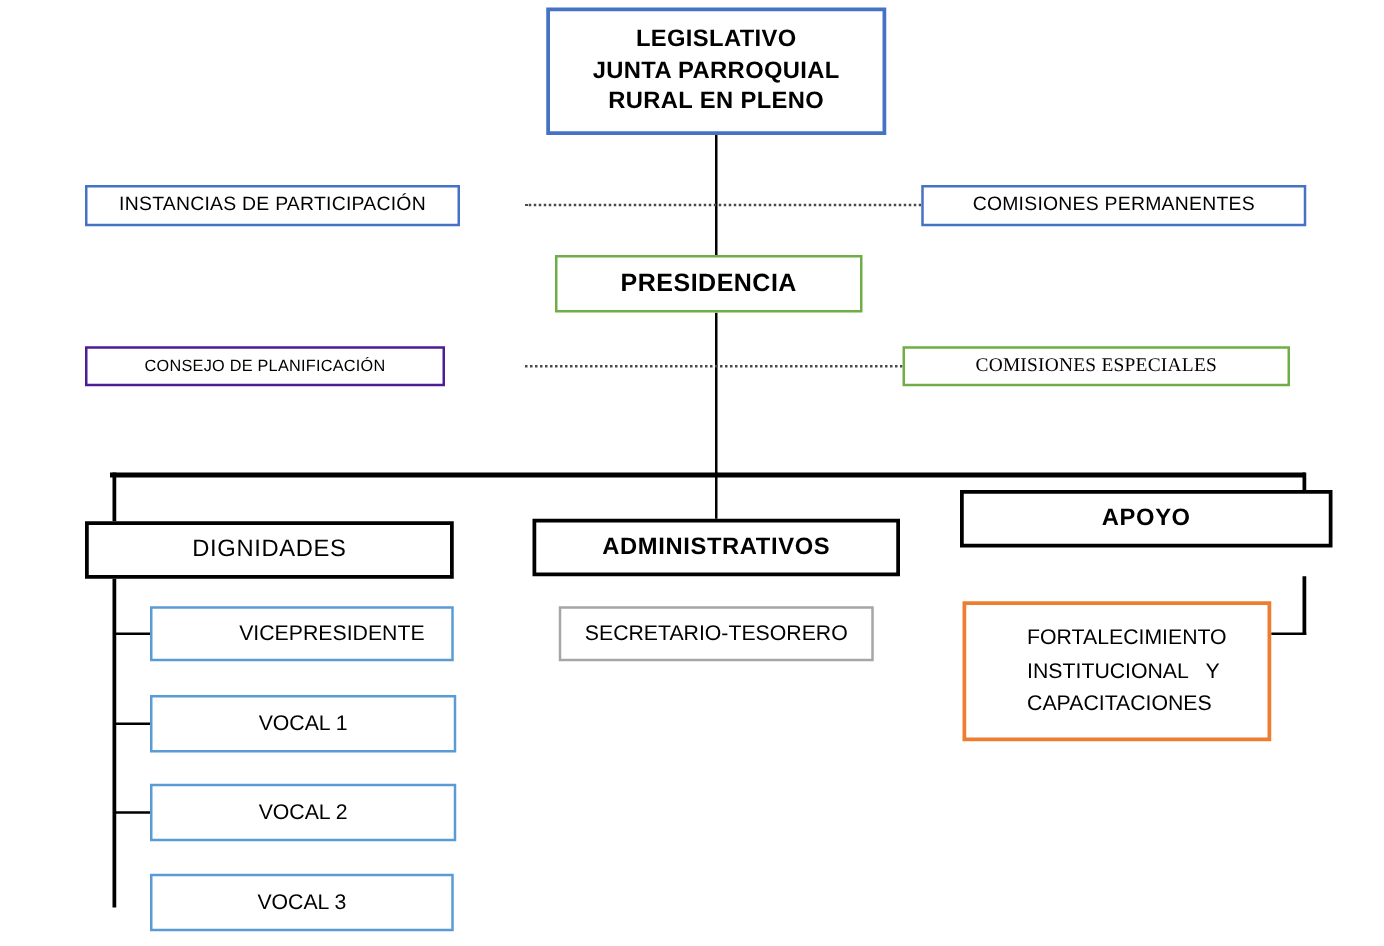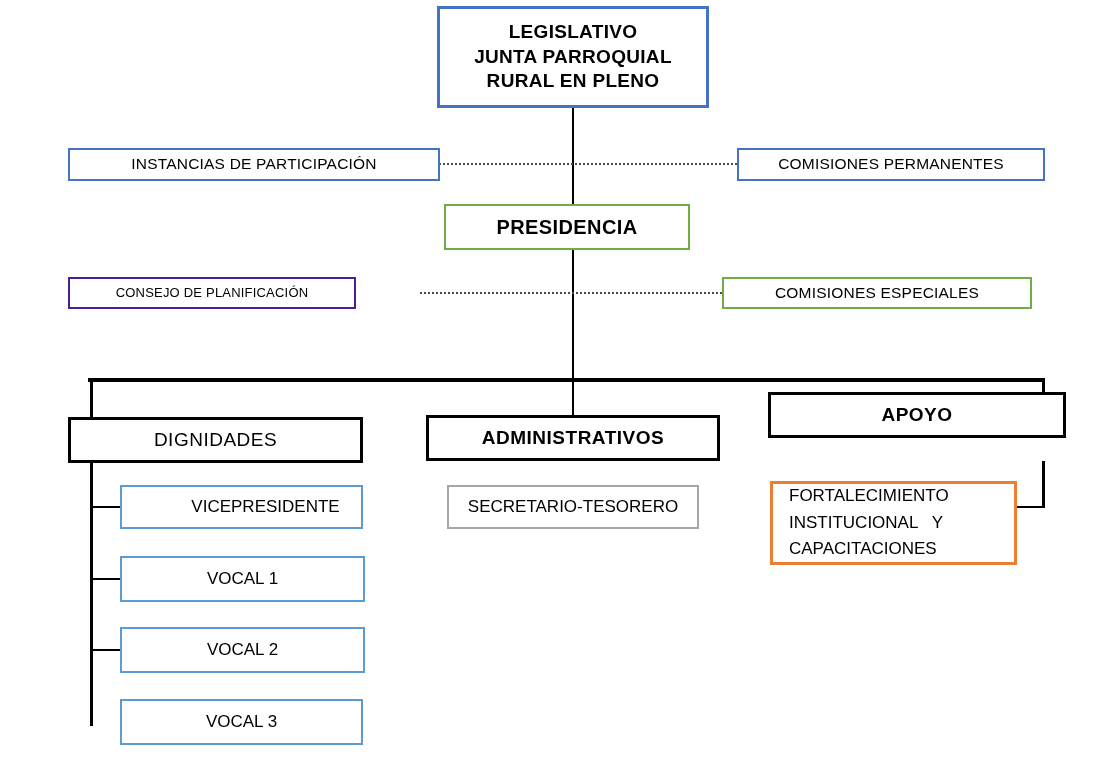--- a/index.html
+++ b/index.html
@@ -45,21 +45,21 @@
     left: 437px; top: 6px; width: 272px; height: 102px;
     border: 3px solid #4472C4;
     font-weight: bold;
     font-size: 19px;
     letter-spacing: 0.3px;
     flex-direction: column;
   }
   .n-legislativo .ln { display: block; }
 
   .n-instancias {
-    left: 68px; top: 148px; width: 372px; height: 33px;
+    left: 68px; top: 148px; width: 300px; height: 33px;
     border: 2px solid #4472C4;
     font-size: 15.5px;
     letter-spacing: 0.2px;
   }
   .n-comisiones-perm {
     left: 737px; top: 148px; width: 308px; height: 33px;
     border: 2px solid #4472C4;
     font-size: 15.5px;
     letter-spacing: 0.2px;
   }
@@ -74,20 +74,21 @@
     left: 68px; top: 277px; width: 288px; height: 32px;
     border: 2px solid #4c1d95;
     font-size: 13px;
     letter-spacing: 0.2px;
   }
   .n-comisiones-esp {
     left: 722px; top: 277px; width: 310px; height: 32px;
     border: 2px solid #70AD47;
     font-size: 15.5px;
     letter-spacing: 0.2px;
+    font-family: Liberation Serif, serif;
   }
 
   .n-dignidades {
     left: 68px; top: 417px; width: 295px; height: 46px;
     border: 3px solid #000000;
     font-weight: normal;
     font-size: 19px;
     letter-spacing: 0.5px;
   }
   .n-administrativos {
@@ -125,24 +126,24 @@
     left: 120px; top: 699px; width: 243px; height: 46px;
     border: 2px solid #5B9BD5;
     font-size: 17px;
   }
   .n-secretario {
     left: 447px; top: 485px; width: 252px; height: 44px;
     border: 2px solid #A6A6A6;
     font-size: 17px;
   }
   .n-fortalecimiento {
-    left: 770px; top: 481px; width: 247px; height: 84px;
+    left: 770px; top: 481px; width: 247px; height: 112px;
     border: 3px solid #ED7D31;
     font-size: 17px;
-    justify-content: flex-start;
+    justify-content: center;
     align-items: center;
     text-align: left;
     padding-left: 16px;
     line-height: 1.55;
   }
   .n-fortalecimiento .stack { display: block; }
   .n-fortalecimiento .ln { display: block; white-space: pre; }
 </style>
 </head>
 <body>

